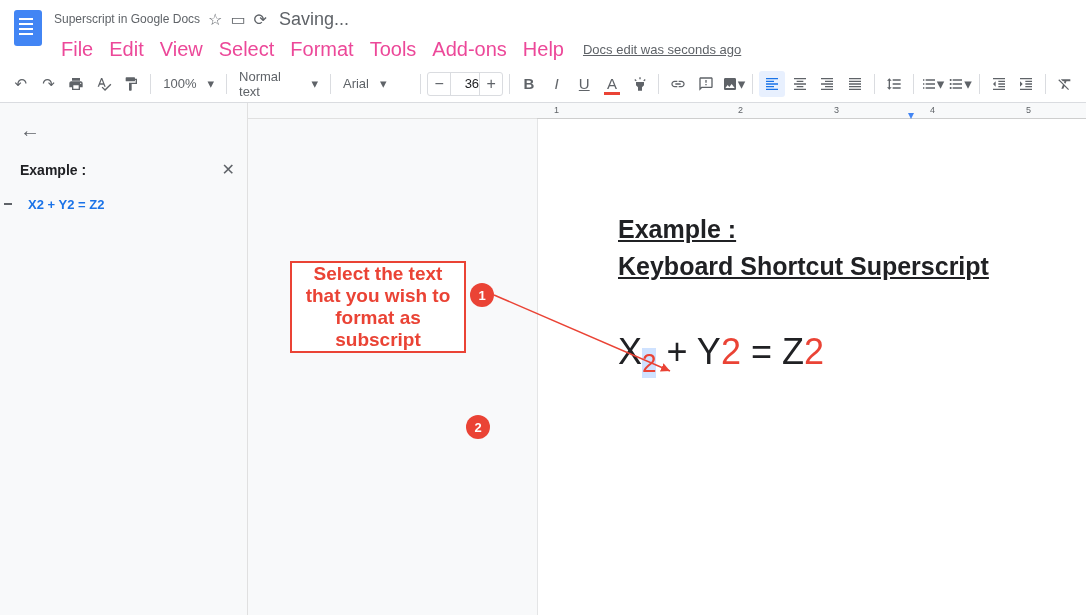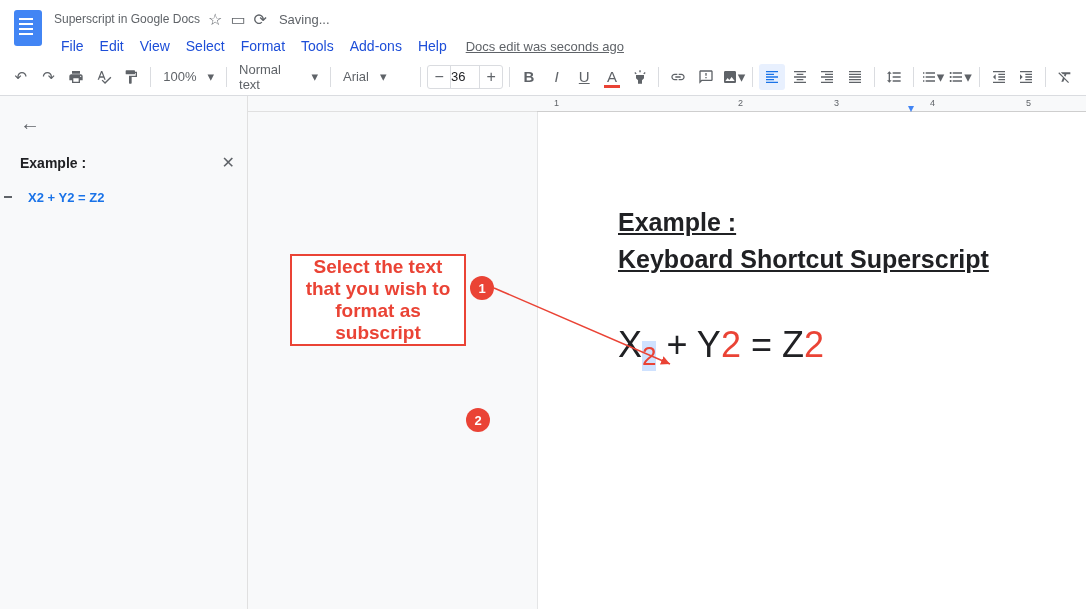--- a/index.html
+++ b/index.html
@@ -7,34 +7,34 @@
   
   .header { display: flex; align-items: flex-start; padding: 8px 8px 0 8px; }
   .logo { width: 40px; height: 40px; display: flex; align-items: center; justify-content: center; }
   .logo-icon { width: 28px; height: 36px; background: #4285f4; border-radius: 3px; position: relative; }
   .logo-icon::before { content: ""; position: absolute; left: 5px; top: 8px; width: 14px; height: 2px; background: #fff; box-shadow: 0 5px 0 #fff, 0 10px 0 #fff, 0 15px 0 #fff; }
   
   .title-area { flex: 1; padding-left: 6px; }
   .title-row { display: flex; align-items: center; gap: 8px; height: 22px; }
   .doc-title { font-size: 12px; color: #5f6368; }
   .title-icon { color: #5f6368; font-size: 16px; cursor: pointer; }
-  .saving-text { color: #5f6368; font-size: 13px; margin-left: 4px; }
+  .saving-text { color: #5f6368; font-size: 18px; margin-left: 4px; }
   
   .menubar { display: flex; gap: 2px; padding-top: 4px; }
-  .menu-item { padding: 4px 7px; font-size: 14px; color: #1d4ed8; cursor: pointer; border-radius: 4px; }
+  .menu-item { padding: 4px 7px; font-size: 20px; color: #ec4899; cursor: pointer; border-radius: 4px; }
   .last-edit { color: #5f6368; text-decoration: underline; font-size: 13px; margin-left: 10px; align-self: center; cursor: pointer; }
   
   .toolbar { display: flex; align-items: center; padding: 4px 8px; border-bottom: 1px solid #dadce0; gap: 2px; height: 38px; }
   .tb-btn { width: 26px; height: 26px; display: flex; align-items: center; justify-content: center; color: #5f6368; cursor: pointer; border-radius: 3px; font-size: 15px; }
   .tb-btn.active { background: #e8f0fe; color: #1a73e8; }
   .tb-sep { width: 1px; height: 20px; background: #dadce0; margin: 0 4px; }
   .tb-dropdown { display: flex; align-items: center; padding: 0 6px; height: 26px; color: #5f6368; cursor: pointer; font-size: 13px; gap: 11px; }
   .fontsize-box { display: flex; align-items: center; border: 1px solid #dadce0; border-radius: 3px; height: 24px; }
   .fontsize-btn { width: 22px; text-align: center; color: #5f6368; cursor: pointer; font-size: 16px; }
-  .fontsize-val { width: 30px; text-align: left; border-left: 1px solid #dadce0; border-right: 1px solid #dadce0; font-size: 13px; height: 100%; line-height: 22px; }
+  .fontsize-val { width: 30px; text-align: right; border-left: 1px solid #dadce0; border-right: 1px solid #dadce0; font-size: 13px; height: 100%; line-height: 22px; }
   .text-color-btn { position: relative; }
   .text-color-btn::after { content: ""; position: absolute; bottom: 2px; left: 5px; right: 5px; height: 3px; background: #ea4335; }
   .highlight-btn svg { width: 16px; height: 16px; }
   
   .content-area { display: flex; height: calc(100% - 102px); position: relative; }
   .outline-panel { width: 248px; background: #f8f9fa; border-right: 1px solid #e0e0e0; padding: 16px 12px 16px 20px; position: relative; }
   .back-arrow { color: #5f6368; font-size: 20px; cursor: pointer; margin-bottom: 18px; display: block; }
   .outline-title-row { display: flex; justify-content: space-between; align-items: center; margin-bottom: 14px; }
   .outline-title { font-weight: bold; font-size: 14px; }
   .outline-close { color: #5f6368; font-size: 16px; cursor: pointer; }

